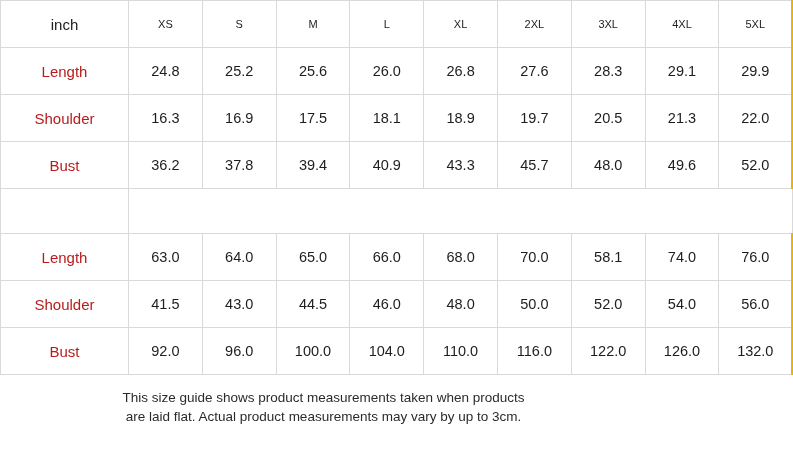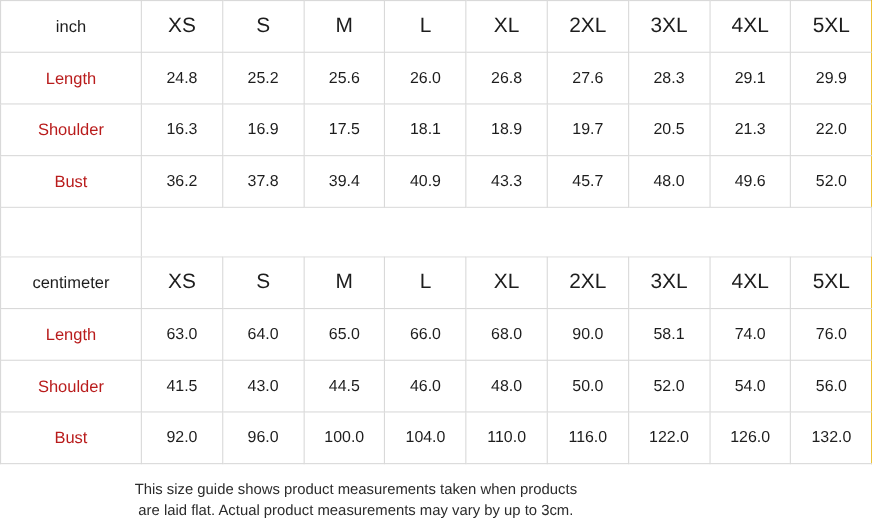--- a/index.html
+++ b/index.html
@@ -37,30 +37,30 @@
   }
   table.size-table td.head-unit {
     font-size: 15px;
     color: #1d1d1d;
   }
   table.size-table td.row-label {
     font-size: 15px;
     color: #b91c1c;
   }
   table.size-table td.head-size {
-    font-size: 19px;
+    font-size: 11px;
     color: #1d1d1d;
   }
   
   table.size-table col.c0 { width: 128px; }
   table.size-table col.cn { width: 73.8px; }
 
   
   table.size-table tr td:first-child { border-left: 1px solid #d9d9d9; }
-  table.size-table tr td:last-child { border-right: 1px solid #eab308; }
+  table.size-table tr td:last-child { border-right: 3px solid #eab308; }
   .spacer-band {
     height: 44px;
     width: 793px;
     position: relative;
     background: #ffffff;
   }
   .spacer-band .vline {
     position: absolute;
     top: 0;
     bottom: 0;
@@ -161,39 +161,27 @@
         <col class="cn">
         <col class="cn">
         <col class="cn">
         <col class="cn">
         <col class="cn">
         <col class="cn">
         <col class="cn">
     </colgroup>
     <tbody>
       <tr>
-        <td class="head-unit">centimeter</td>
-        <td class="head-size">XS</td>
-        <td class="head-size">S</td>
-        <td class="head-size">M</td>
-        <td class="head-size">L</td>
-        <td class="head-size">XL</td>
-        <td class="head-size">2XL</td>
-        <td class="head-size">3XL</td>
-        <td class="head-size">4XL</td>
-        <td class="head-size">5XL</td>
-      </tr>
-      <tr>
         <td class="row-label">Length</td>
         <td>63.0</td>
         <td>64.0</td>
         <td>65.0</td>
         <td>66.0</td>
         <td>68.0</td>
-        <td>90.0</td>
+        <td>70.0</td>
         <td>58.1</td>
         <td>74.0</td>
         <td>76.0</td>
       </tr>
       <tr>
         <td class="row-label">Shoulder</td>
         <td>41.5</td>
         <td>43.0</td>
         <td>44.5</td>
         <td>46.0</td>

